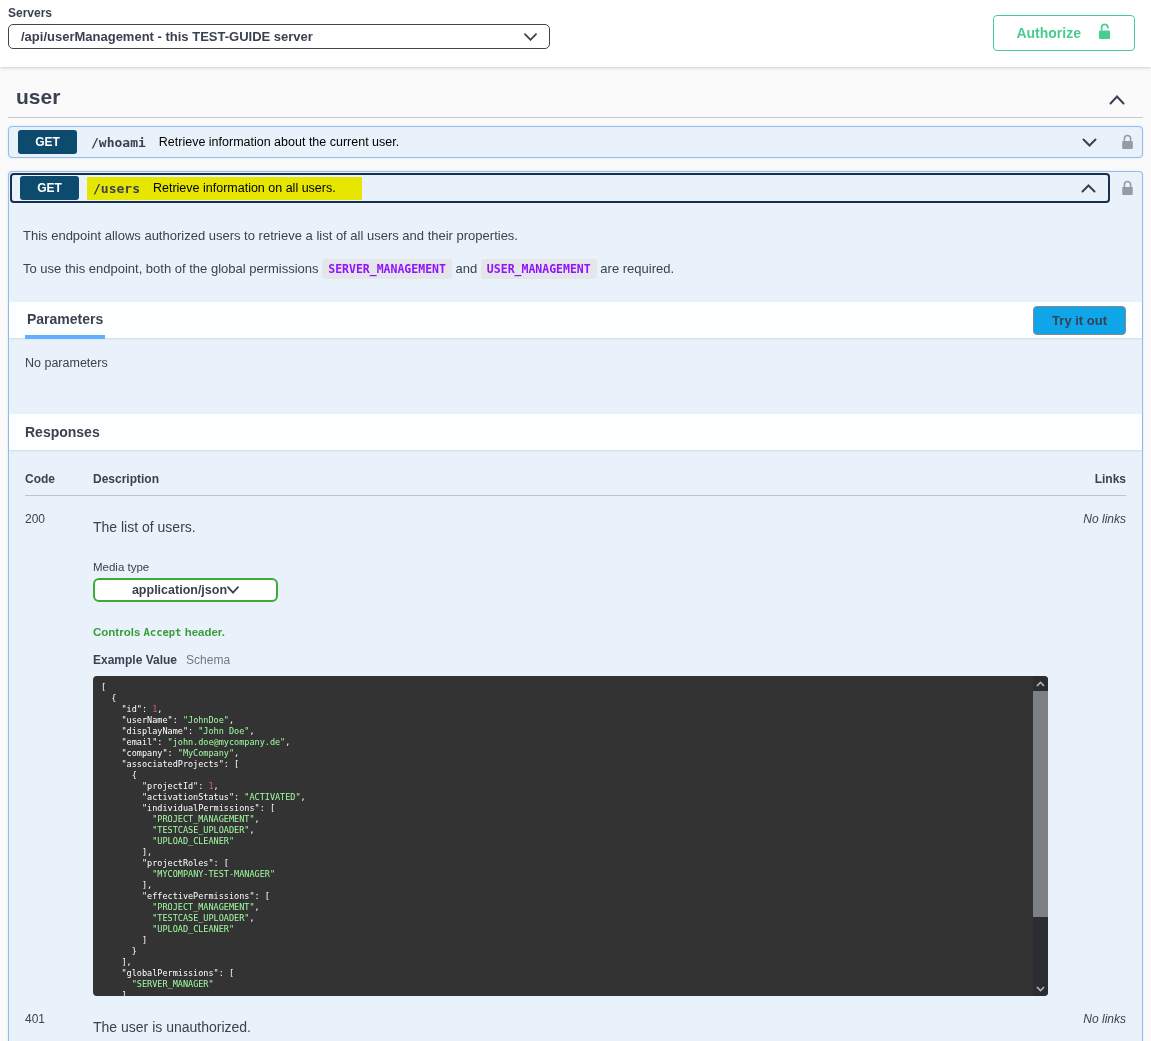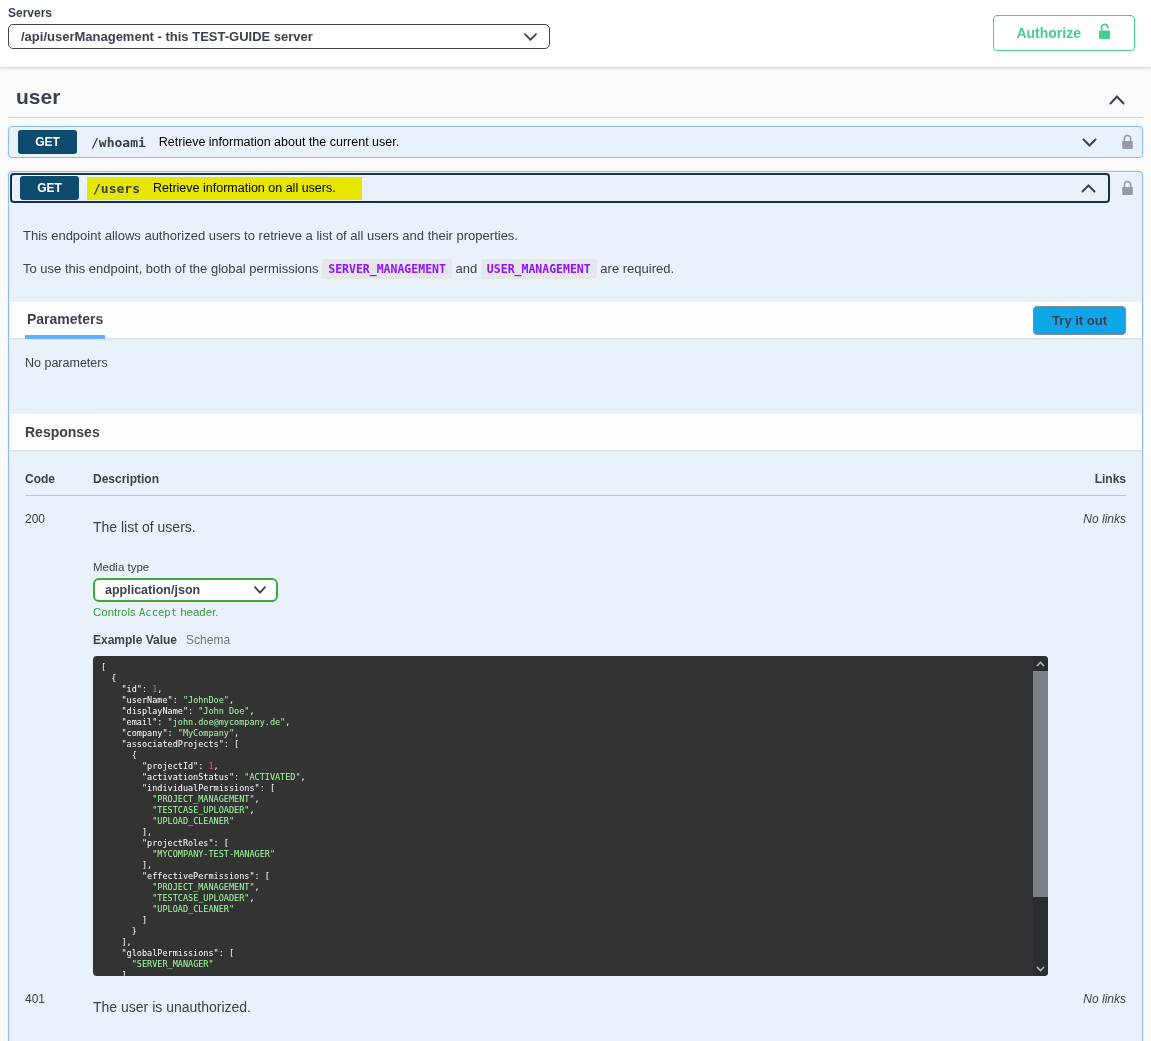--- a/index.html
+++ b/index.html
@@ -75,23 +75,23 @@
   .resp-head > div { font-size: 12px; font-weight: bold; padding-bottom: 9px;
                      border-bottom: 1px solid rgba(59,65,81,.25); }
   .resp-head .col-links { text-align: right; }
   .resp-row > div { padding-top: 16px; }
   .col-code { font-size: 12px; }
   .col-links { text-align: right; font-size: 12px; font-style: italic; }
   .resp-desc-text { font-size: 14px; margin-top: 7px; }
   .media-label { font-size: 11.5px; margin-top: 26px; }
   .media-select { margin-top: 5px; width: 185px; height: 24px; border: 2px solid #3cab3c;
                   border-radius: 6px; background: #fff; display: flex; align-items: center;
-                  justify-content: space-between; padding: 8px 10px; cursor: pointer; }
+                  justify-content: center; padding: 8px 10px; cursor: pointer; }
   .media-select span { font-size: 12.5px; font-weight: bold; }
-  .controls-note { margin-top: 4px; font-size: 11.5px; color: #3b9c3b; }
+  .controls-note { margin-top: 24px; font-size: 11.5px; color: #3b9c3b; font-weight: bold; }
   .controls-note code { font-family: "DejaVu Sans Mono", monospace; font-size: 10.5px; color: #3b9c3b; }
   .model-tabs { margin-top: 15px; display: flex; gap: 9px; }
   .tab-example { font-size: 12px; font-weight: bold; color: #3b4151; cursor: pointer; }
   .tab-schema { font-size: 12px; color: #73777f; cursor: pointer; }
 
   
   .codeblock { margin-top: 9px; background: #333333; border-radius: 4px; height: 320px;
                position: relative; overflow: hidden; }
   .code-lines { padding: 6px 24px 0 8px; }
   .code-line { font-family: "DejaVu Sans Mono", monospace; font-size: 8.5px; line-height: 11px;

